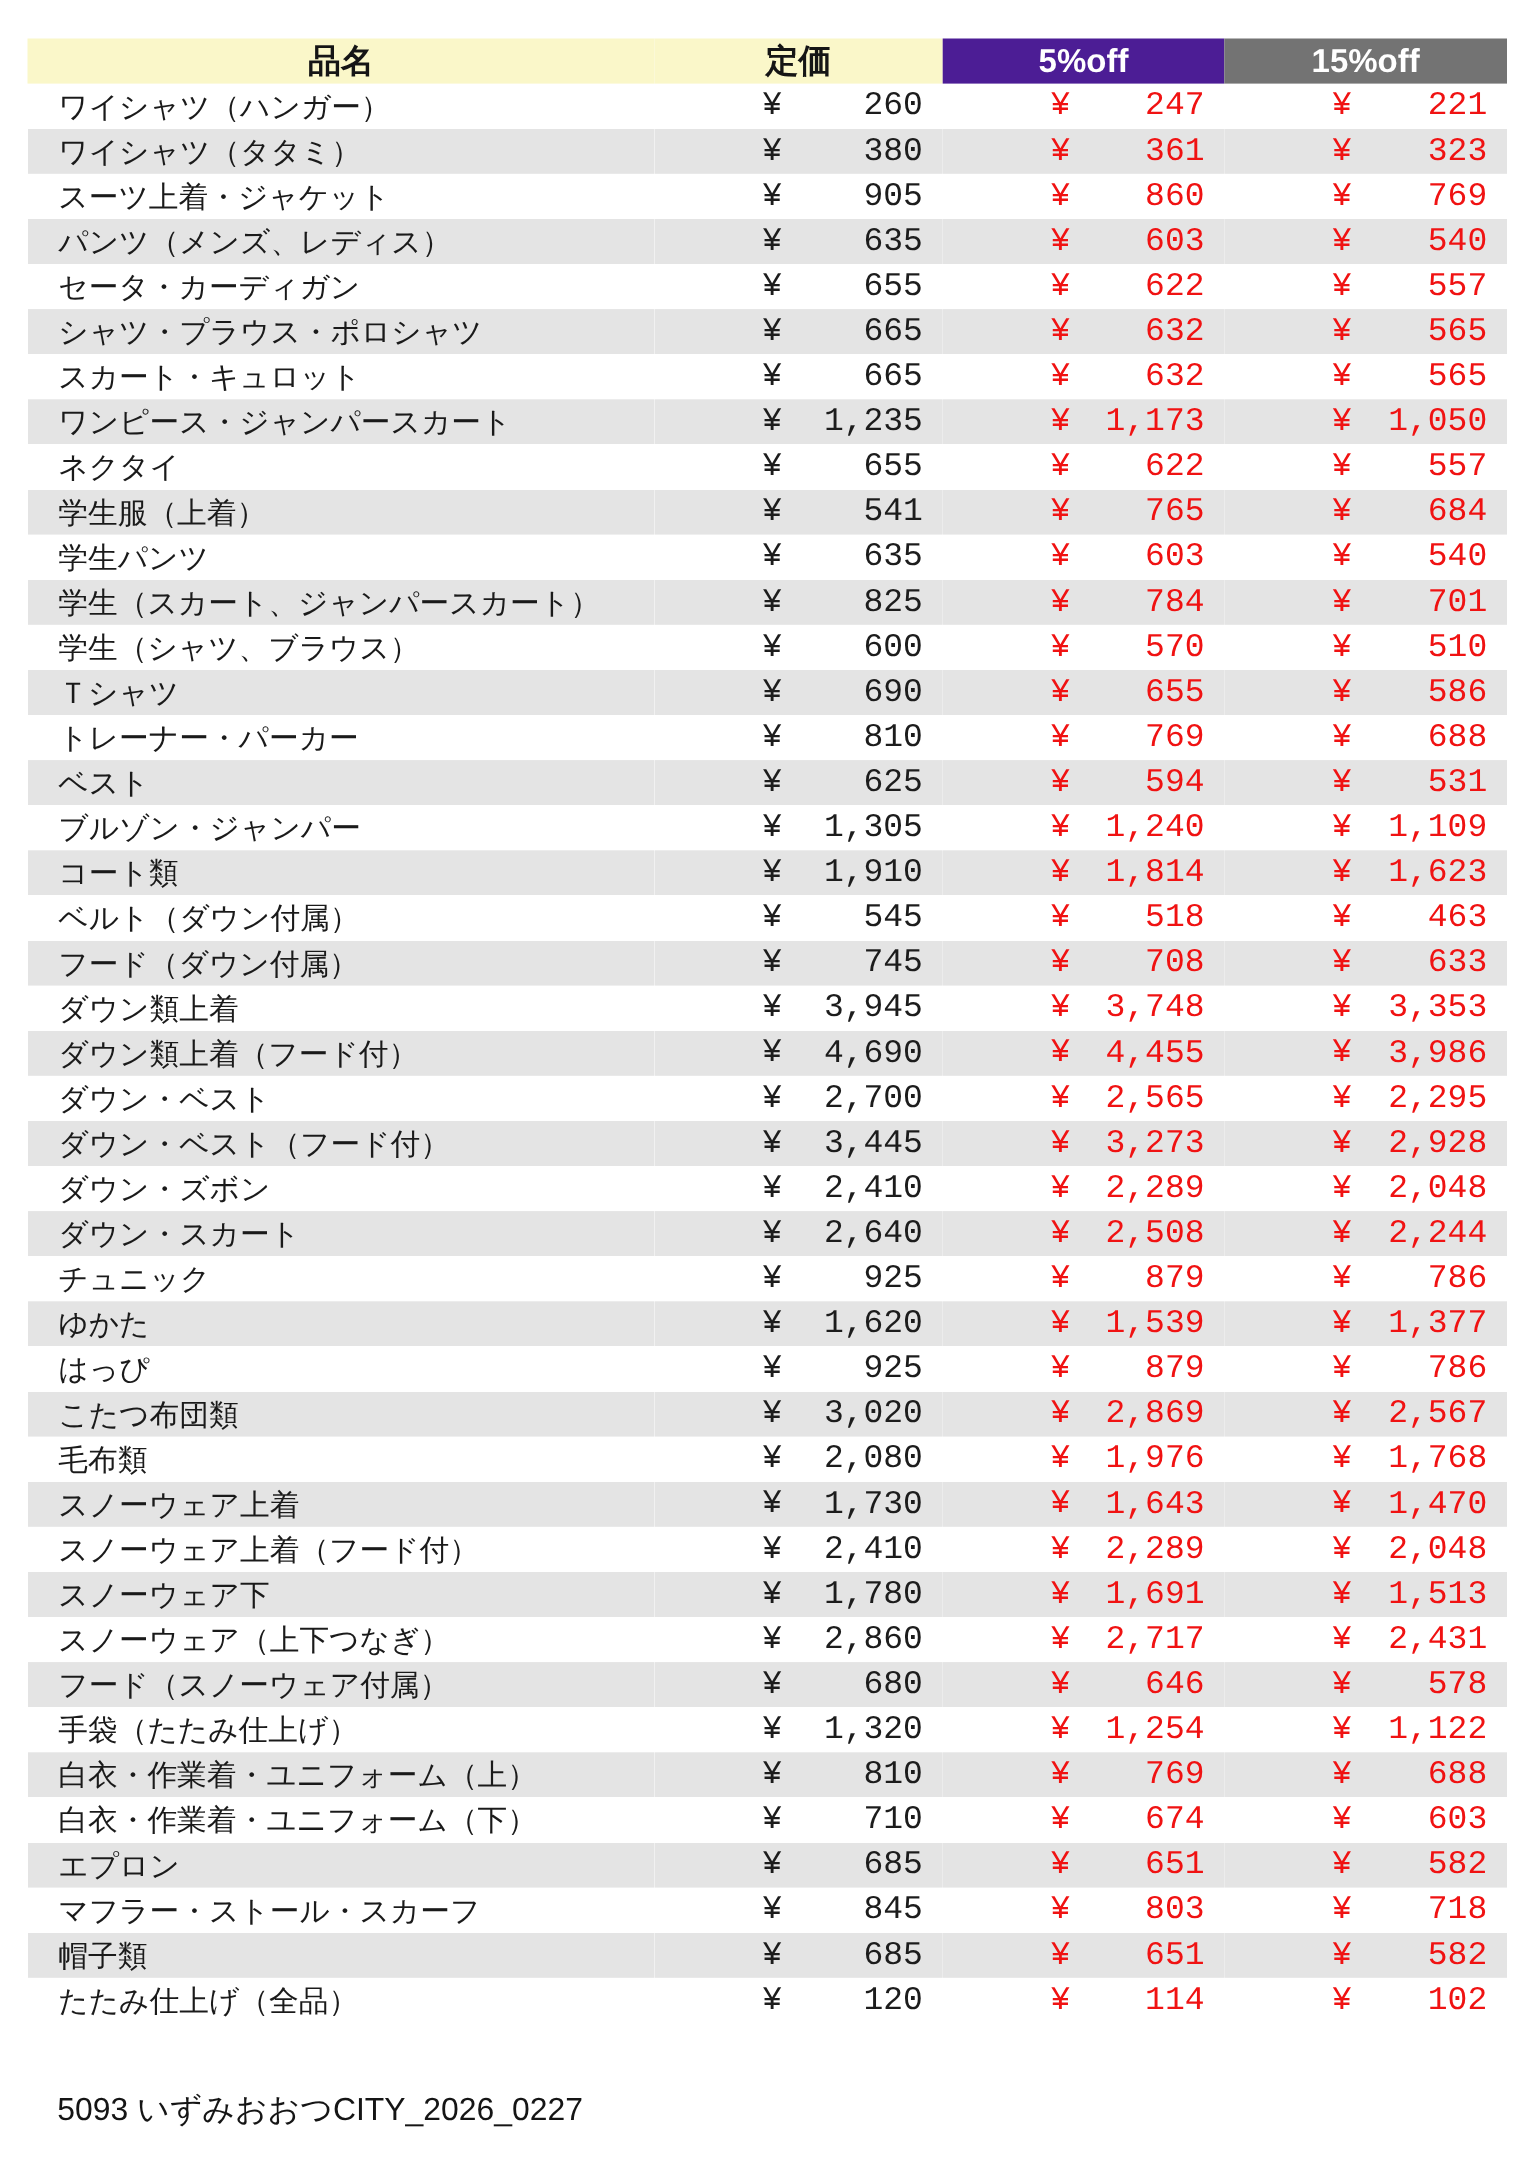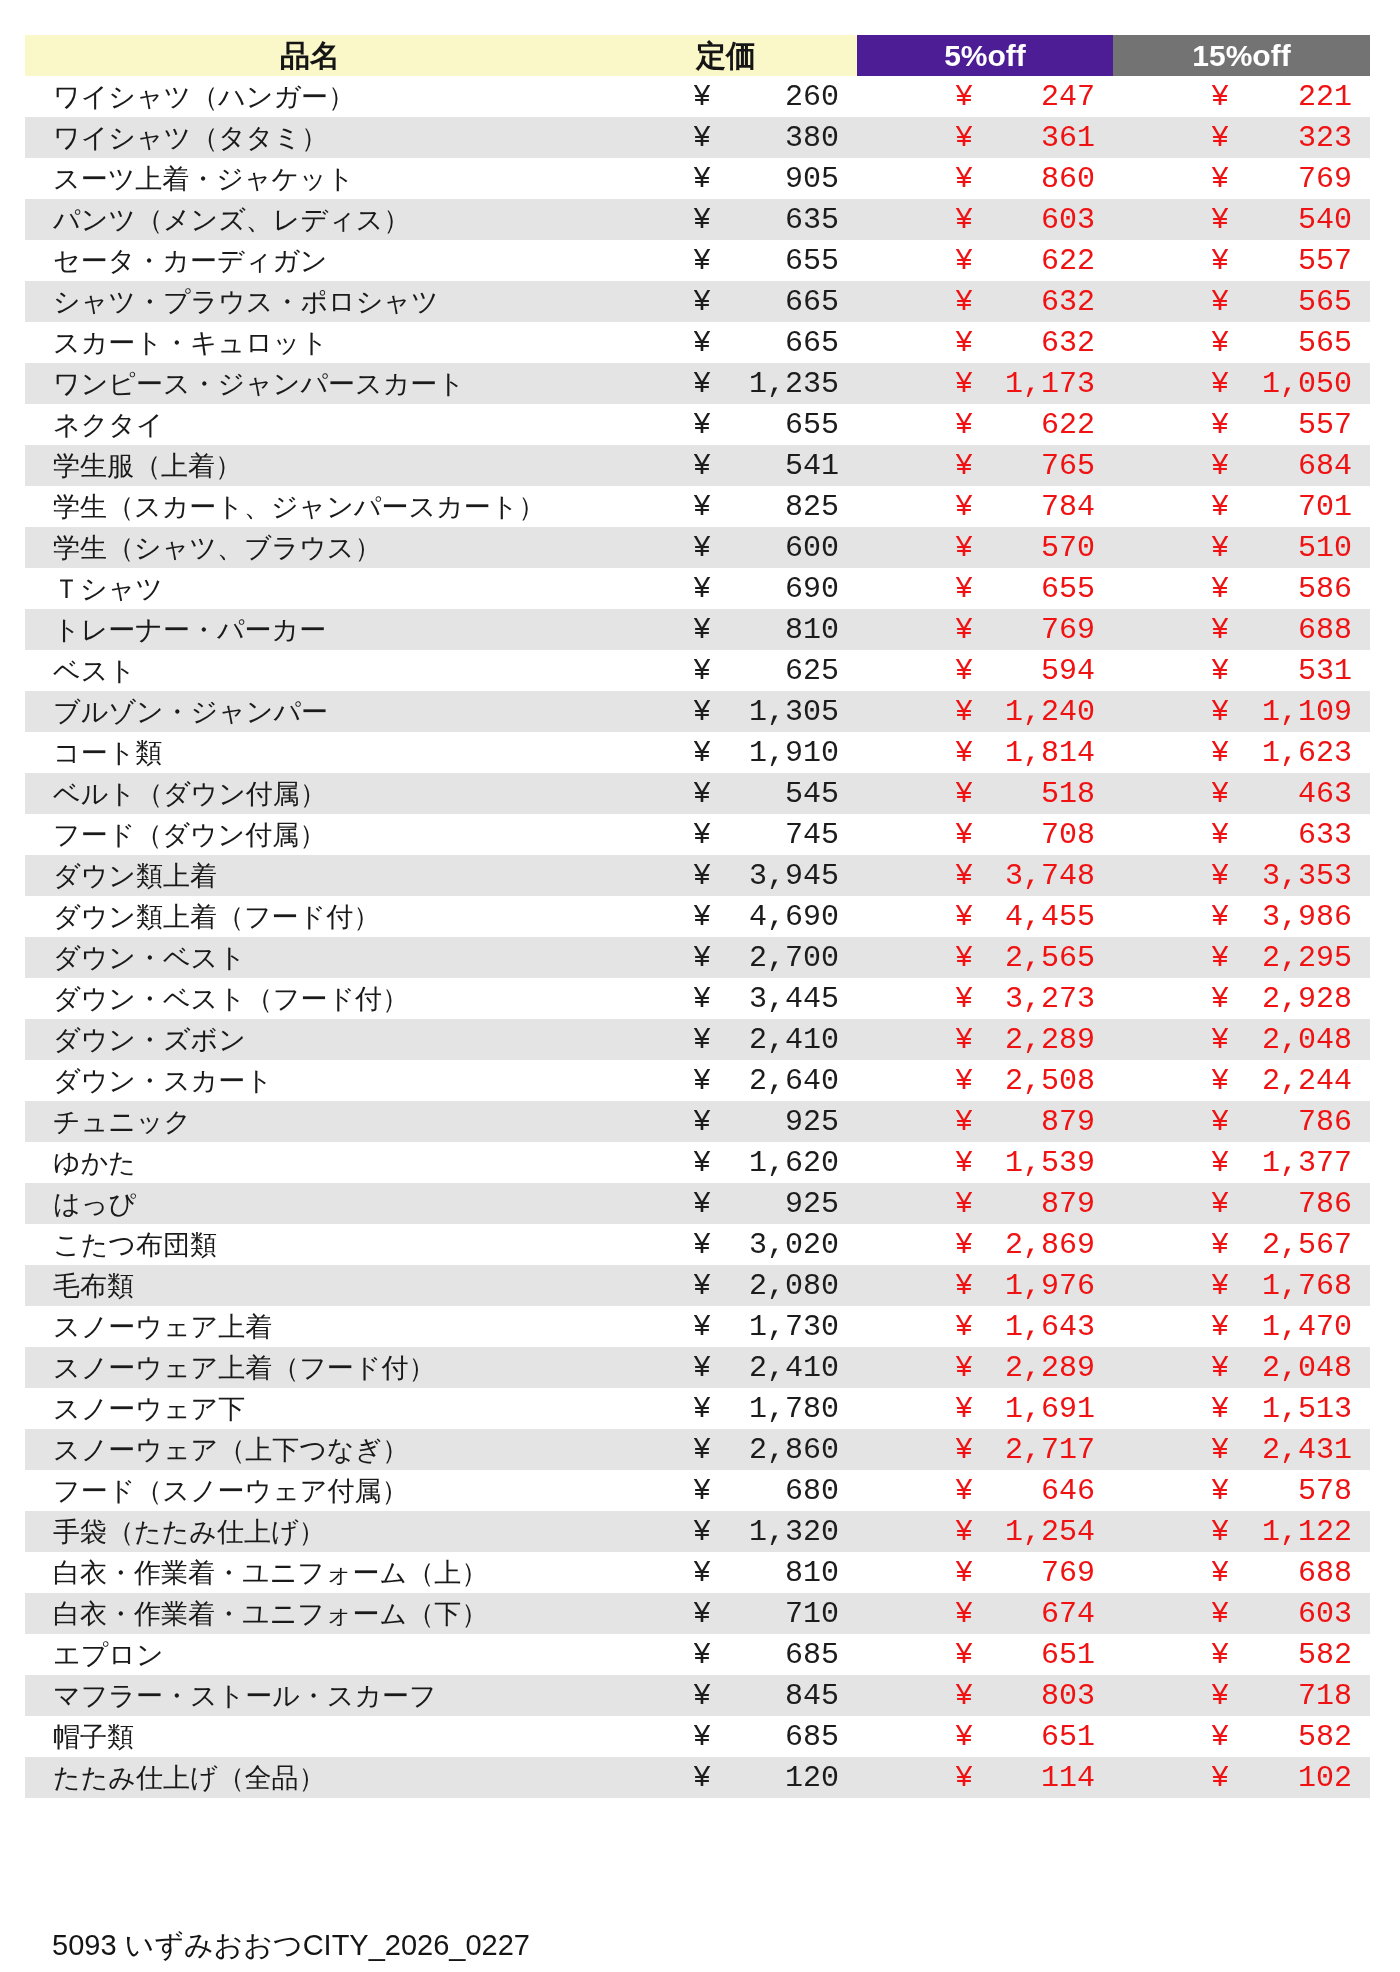--- a/index.html
+++ b/index.html
@@ -23,21 +23,21 @@
   tbody td{height:41px;padding:0;vertical-align:middle;}
   tbody tr{background:#ffffff;font-family:Liberation Mono, monospace;}
   tbody tr:nth-child(even){background:#e4e4e4;}
 
   td.name{font-size:27px;color:#1a1a1a;padding-left:28px;white-space:nowrap;overflow:hidden;}
   td.price{font-size:30px;text-align:right;padding-right:18px;position:relative;white-space:nowrap;}
   td.price .yen{position:absolute;left:98px;top:50%;transform:translateY(-50%);}
   td.price.black{color:#1c1c1c;}
   td.price.red-text{color:#f01212;}
 
-  .footer{position:absolute;left:52px;top:1898px;font-size:29px;color:#151515;white-space:nowrap;margin-top:28px;}
+  .footer{position:absolute;left:52px;top:1898px;font-size:29px;color:#151515;white-space:nowrap;}
 </style>
 </head>
 <body>
 
 <div class="page">
   <table class="price-table">
     <colgroup>
       <col class="c-name">
       <col class="c-teika">
       <col class="c-off5">
@@ -106,20 +106,26 @@
           <td class="price red-text"><span class="yen">¥</span><span class="num">622</span></td>
           <td class="price red-text"><span class="yen">¥</span><span class="num">557</span></td>
         </tr>
         <tr>
           <td class="name">学生服（上着）</td>
           <td class="price black"><span class="yen">¥</span><span class="num">541</span></td>
           <td class="price red-text"><span class="yen">¥</span><span class="num">765</span></td>
           <td class="price red-text"><span class="yen">¥</span><span class="num">684</span></td>
         </tr>
         <tr>
+          <td class="name">学生パンツ</td>
+          <td class="price black"><span class="yen">¥</span><span class="num">635</span></td>
+          <td class="price red-text"><span class="yen">¥</span><span class="num">603</span></td>
+          <td class="price red-text"><span class="yen">¥</span><span class="num">540</span></td>
+        </tr>
+        <tr>
           <td class="name">学生（スカート、ジャンパースカート）</td>
           <td class="price black"><span class="yen">¥</span><span class="num">825</span></td>
           <td class="price red-text"><span class="yen">¥</span><span class="num">784</span></td>
           <td class="price red-text"><span class="yen">¥</span><span class="num">701</span></td>
         </tr>
         <tr>
           <td class="name">学生（シャツ、ブラウス）</td>
           <td class="price black"><span class="yen">¥</span><span class="num">600</span></td>
           <td class="price red-text"><span class="yen">¥</span><span class="num">570</span></td>
           <td class="price red-text"><span class="yen">¥</span><span class="num">510</span></td>

